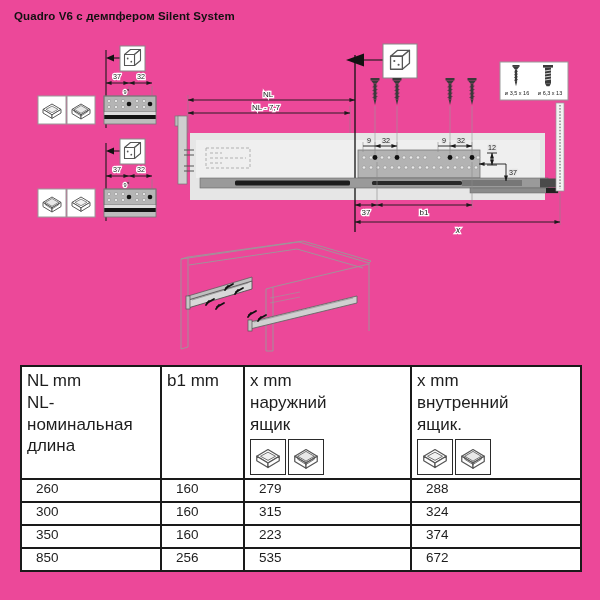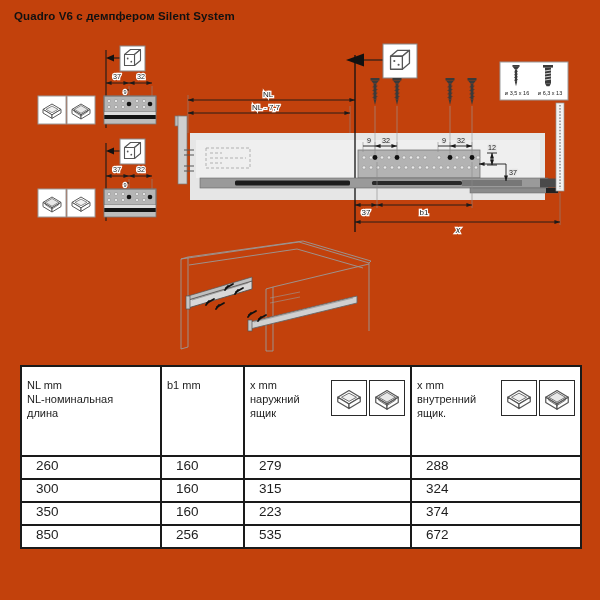--- a/index.html
+++ b/index.html
@@ -1,36 +1,36 @@
 <!DOCTYPE html>
 <html><head>
 <meta charset="utf-8">
 <style>
   html,body{margin:0;padding:0;background:#fff;}
   body{width:600px;height:600px;font-family:"Liberation Sans",sans-serif;}
-  .page{position:relative;width:600px;height:600px;background:#c2410c;overflow:hidden;}
+  .page{position:relative;width:600px;height:600px;background:#ec4899;overflow:hidden;}
   .title{position:absolute;left:14px;top:10px;font-size:11.5px;font-weight:700;color:#111;letter-spacing:.1px;}
   svg.drawing{position:absolute;left:0;top:0;}
   
   .dim{stroke:#1a1a1a;stroke-width:.9;fill:none;}
   .thin{stroke:#1a1a1a;stroke-width:1.1;fill:none;}
   .ext{stroke:#8a8a8a;stroke-width:.6;fill:none;}
   .guide{stroke:#9a9a9a;stroke-width:.6;fill:none;}
   .lbl{font-size:8px;fill:#1a1a1a;text-anchor:middle;paint-order:stroke;stroke:#fff;stroke-width:2.5px;}
   .lbl-s{font-size:7.2px;}
   .lbl-xs{font-size:5.5px;}
   .lbl-grey{stroke:#e6e6e6;}
   .lbl-it{font-style:italic;font-size:9px;}
   .cab{stroke:#9a9a9a;stroke-width:.9;fill:none;}
   
   table.sizes{position:absolute;left:20px;top:365px;width:560px;border-collapse:collapse;table-layout:fixed;background:#fff;}
   table.sizes td{border:2px solid #1a1a1a;color:#1d1d1d;vertical-align:top;overflow:hidden;}
-  td.hd{height:66px;padding:11px 5px;font-size:11px;line-height:1.28;}
+  td.hd{height:66px;padding:3px 5px;font-size:17px;line-height:1.28;}
   td.data{height:19px;padding:1px 14px;font-size:13.5px;}
-  .hwrap{display:flex;justify-content:space-between;align-items:flex-start;gap:2px;}
+  .hwrap{display:flex;justify-content:space-between;align-items:flex-start;gap:2px;flex-direction:column;}
   .hicons{display:flex;gap:2px;margin-top:2px;}
   .icon-box{width:34px;height:34px;border:1.5px solid #2a2a2a;background:#fff;display:flex;align-items:center;justify-content:center;flex:0 0 auto;}
   .icon-box svg{display:block;}
 </style>
 </head>
 <body>
 
 <div class="page">
 
   <div class="title">Quadro V6 с демпфером Silent System</div>

